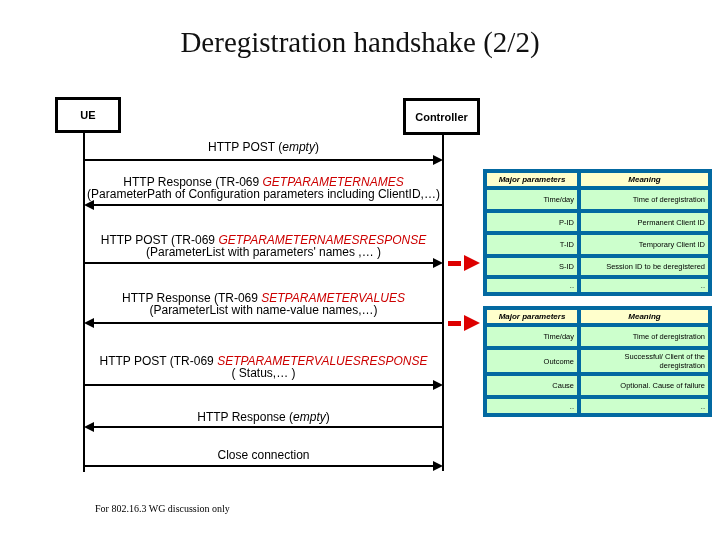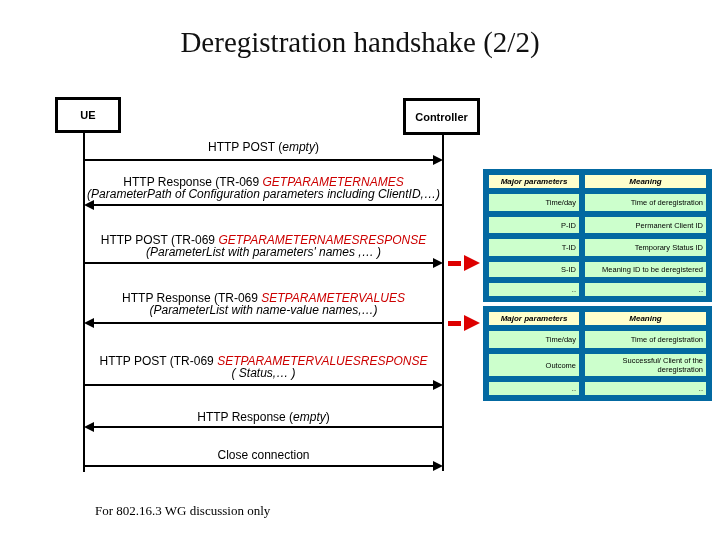--- a/index.html
+++ b/index.html
@@ -14,44 +14,44 @@
   .actor.ue{left:55px;top:97px;width:60px;height:30px;}
   .actor.ctrl{left:403px;top:98px;width:71px;height:31px;}
 
   .lifeline{position:absolute;width:2px;background:#000;}
   .ll-ue{left:83px;top:133px;height:339px;}
   .ll-ctrl{left:442px;top:135px;height:336px;}
 
   .mlabel{position:absolute;left:84px;width:359px;text-align:center;font-size:12px;line-height:12px;}
   .mlabel .em{font-style:italic;}
   .mlabel .red-seg{font-style:italic;color:var(--red-text,#CC0000);}
-  .mlabel .l2{font-style:italic;}
+  .mlabel .l2{}
 
   .hline{position:absolute;height:2px;background:#000;}
   .ah-r{position:absolute;width:0;height:0;border-top:5px solid transparent;
         border-bottom:5px solid transparent;border-left:10px solid #000;}
   .ah-l{position:absolute;width:0;height:0;border-top:5px solid transparent;
         border-bottom:5px solid transparent;border-right:10px solid #000;}
 
   .red-dash{position:absolute;width:13px;height:5px;background:var(--red-arrow,#DD0000);}
   .red-head{position:absolute;width:0;height:0;border-top:8px solid transparent;
         border-bottom:8px solid transparent;border-left:16px solid var(--red-arrow,#DD0000);}
 
   table.ptable{position:absolute;border-collapse:collapse;table-layout:fixed;width:229px;
         font-size:7.5px;line-height:9px;}
-  table.ptable th,table.ptable td{border:6px solid #0369a1;padding:2px 3px;vertical-align:middle;overflow:hidden;}
+  table.ptable th,table.ptable td{border:4px solid #0369a1;padding:2px 3px;vertical-align:middle;overflow:hidden;}
   table.ptable th{background:var(--table-header-bg,#FFFFCC);font-weight:bold;font-style:italic;
         text-align:center;font-size:8px;}
   table.ptable td{background:var(--table-row-bg,#CCFFCC);text-align:right;}
   table.ptable .c1{width:84px;}
   .t1{left:483px;top:169px;}
   .t2{left:483px;top:306px;}
 
   .footer{position:absolute;left:95px;top:503px;font-family:"Liberation Serif","DejaVu Serif",serif;
-        font-size:13px;}
+        font-size:10px;}
 </style>
 </head>
 <body>
 
 <div class="slide">
 
   <div class="title">Deregistration handshake (2/2)</div>
 
   <div class="actor ue">
     <span>UE</span>
@@ -122,25 +122,25 @@
     <tr style="height:23px">
       <td class="c1">Time/day</td>
       <td>Time of deregistration</td>
     </tr>
     <tr style="height:22px">
       <td class="c1">P-ID</td>
       <td>Permanent Client ID</td>
     </tr>
     <tr style="height:23px">
       <td class="c1">T-ID</td>
-      <td>Temporary Status ID</td>
+      <td>Temporary Client ID</td>
     </tr>
     <tr style="height:21px">
       <td class="c1">S-ID</td>
-      <td>Meaning ID to be deregistered</td>
+      <td>Session ID to be deregistered</td>
     </tr>
     <tr style="height:12px">
       <td class="c1">..</td>
       <td>..</td>
     </tr>
   </tbody>
     </table>
 
   <table class="ptable t2">
     <tbody>
@@ -149,20 +149,24 @@
       <th>Meaning</th>
     </tr>
     <tr style="height:23px">
       <td class="c1">Time/day</td>
       <td>Time of deregistration</td>
     </tr>
     <tr style="height:24px">
       <td class="c1">Outcome</td>
       <td>Successful/ Client of the deregistration</td>
     </tr>
+    <tr style="height:23px">
+      <td class="c1">Cause</td>
+      <td>Optional. Cause of failure</td>
+    </tr>
     <tr style="height:18px">
       <td class="c1">..</td>
       <td>..</td>
     </tr>
   </tbody>
     </table>
 
   <div class="footer">For 802.16.3 WG discussion only</div>
 
 </div>

